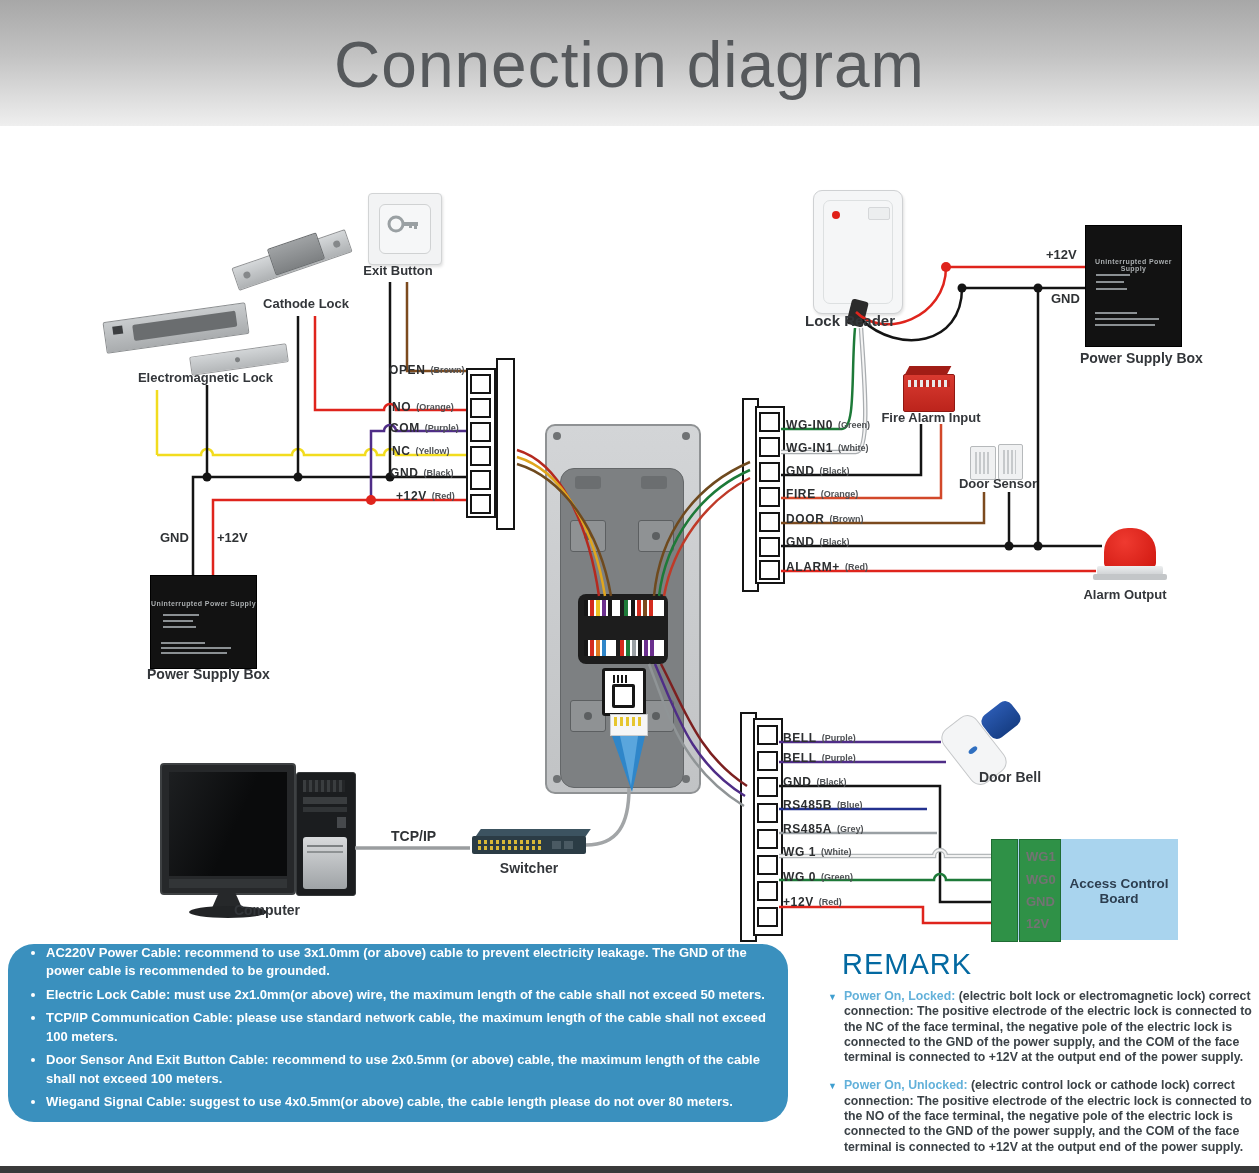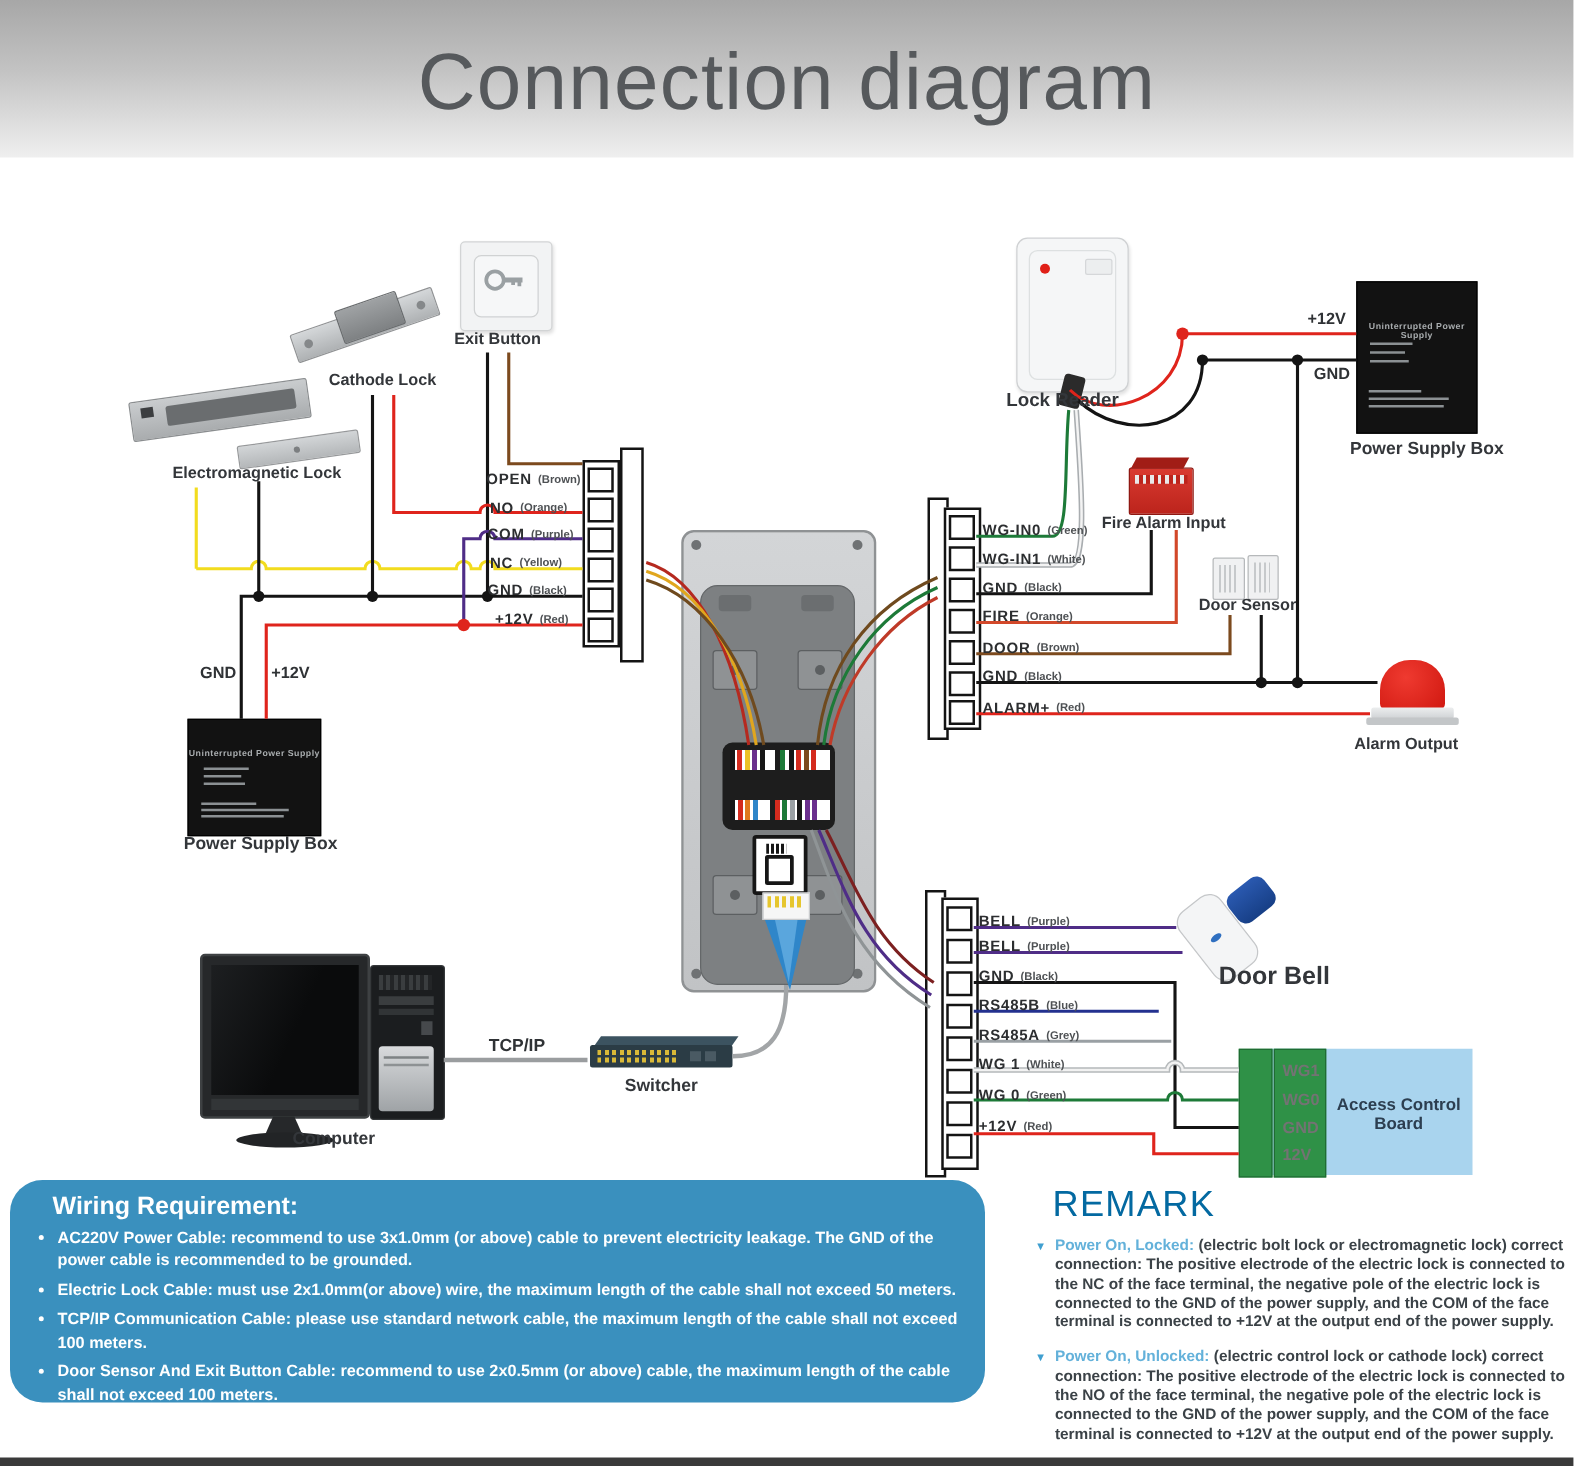--- a/index.html
+++ b/index.html
@@ -108,21 +108,21 @@
   <div class="conn" style="left:466px;top:368px;width:26px;height:146px;">
     <div class="sq" style="left:2px;top:4px;"></div>
     <div class="sq" style="left:2px;top:28px;"></div>
     <div class="sq" style="left:2px;top:52px;"></div>
     <div class="sq" style="left:2px;top:76px;"></div>
     <div class="sq" style="left:2px;top:100px;"></div>
     <div class="sq" style="left:2px;top:124px;"></div>
   </div>
   <div class="bar" style="left:496px;top:358px;width:15px;height:168px;"></div>
 
-  <div class="trow" style="left:389px;top:374px;">
+  <div class="trow" style="left:389px;top:360px;">
     <span class="tn">OPEN</span><span class="tc">(Brown)</span></div>
   <div class="trow" style="left:392px;top:397px;">
     <span class="tn">NO</span><span class="tc">(Orange)</span></div>
   <div class="trow" style="left:390px;top:418px;">
     <span class="tn">COM</span><span class="tc">(Purple)</span></div>
   <div class="trow" style="left:392px;top:441px;">
     <span class="tn">NC</span><span class="tc">(Yellow)</span></div>
   <div class="trow" style="left:390px;top:463px;">
     <span class="tn">GND</span><span class="tc">(Black)</span></div>
   <div class="trow" style="left:396px;top:486px;">
@@ -259,21 +259,21 @@
     <span class="tn">WG 0</span><span class="tc">(Green)</span></div>
   <div class="trow" style="left:783px;top:892px;">
     <span class="tn">+12V</span><span class="tc">(Red)</span></div>
 
   <div class="devbit" style="left:953px;top:716px;width:40px;height:66px;background:#f4f5f6;border:1px solid #c5c7c9;
               border-radius:12px;transform:rotate(-38deg);">
     <div style="position:absolute;left:14px;top:30px;width:10px;height:5px;border-radius:50%;background:#2f6fc0;"></div>
   </div>
   <div class="devbit" style="left:983px;top:706px;width:36px;height:28px;background:linear-gradient(180deg,#2a59b0,#173f86);
               border-radius:8px;transform:rotate(-38deg);"></div>
-  <div class="lbl" style="left:975px;top:770px;width:70px;font-size:20px;">Door Bell</div>
+  <div class="lbl" style="left:975px;top:770px;width:70px;font-size:14px;">Door Bell</div>
 
   <div class="devbit" style="left:1017px;top:839px;width:161px;height:101px;background:#a9d4ee;"></div>
   <div class="devbit" style="left:991px;top:839px;width:25px;height:101px;background:#2f9147;border:1px solid #1f6c33;"></div>
   <div class="devbit" style="left:1019px;top:839px;width:40px;height:101px;background:#2f9147;border:1px solid #1f6c33;"></div>
   <div class="screw" style="left:997px;top:850px;"></div>
   <div class="screw" style="left:997px;top:873px;"></div>
   <div class="screw" style="left:997px;top:895px;"></div>
   <div class="screw" style="left:997px;top:917px;"></div>
   <div class="btermtxt" style="left:1026px;top:849px;">WG1</div>
   <div class="btermtxt" style="left:1026px;top:872px;">WG0</div>
@@ -368,21 +368,20 @@
       <path d="M649 664 C668 714 682 768 744 806" stroke="#8f9496" stroke-width="2.5"></path>
       <path d="M655 664 C676 712 690 762 745 796" stroke="#4f2d87" stroke-width="2.5"></path>
       <path d="M661 664 C684 708 698 754 747 786" stroke="#7c2020" stroke-width="2.5"></path>
 
       <polygon points="612,736 645,736 632,792" fill="#2f86c9"></polygon>
       <polygon points="620,736 638,736 631,786" fill="#5aa6dd"></polygon>
     </g>
   </svg>
 
   <div class="abs" id="wr">
-    <h2>Wiring Requirement:</h2>
     <ul>
       <li>AC220V Power Cable: recommend to use 3x1.0mm (or above) cable to prevent electricity leakage. The GND of the power cable is recommended to be grounded.</li>
       <li>Electric Lock Cable: must use 2x1.0mm(or above) wire, the maximum length of the cable shall not exceed 50 meters.</li>
       <li>TCP/IP Communication Cable: please use standard network cable, the maximum length of the cable shall not exceed 100 meters.</li>
       <li>Door Sensor And Exit Button Cable: recommend to use 2x0.5mm (or above) cable, the maximum length of the cable shall not exceed 100 meters.</li>
       <li>Wiegand Signal Cable: suggest to use 4x0.5mm(or above) cable, the cable length please do not over 80 meters.</li>
     </ul>
   </div>
 
   <div class="abs" id="remark">

